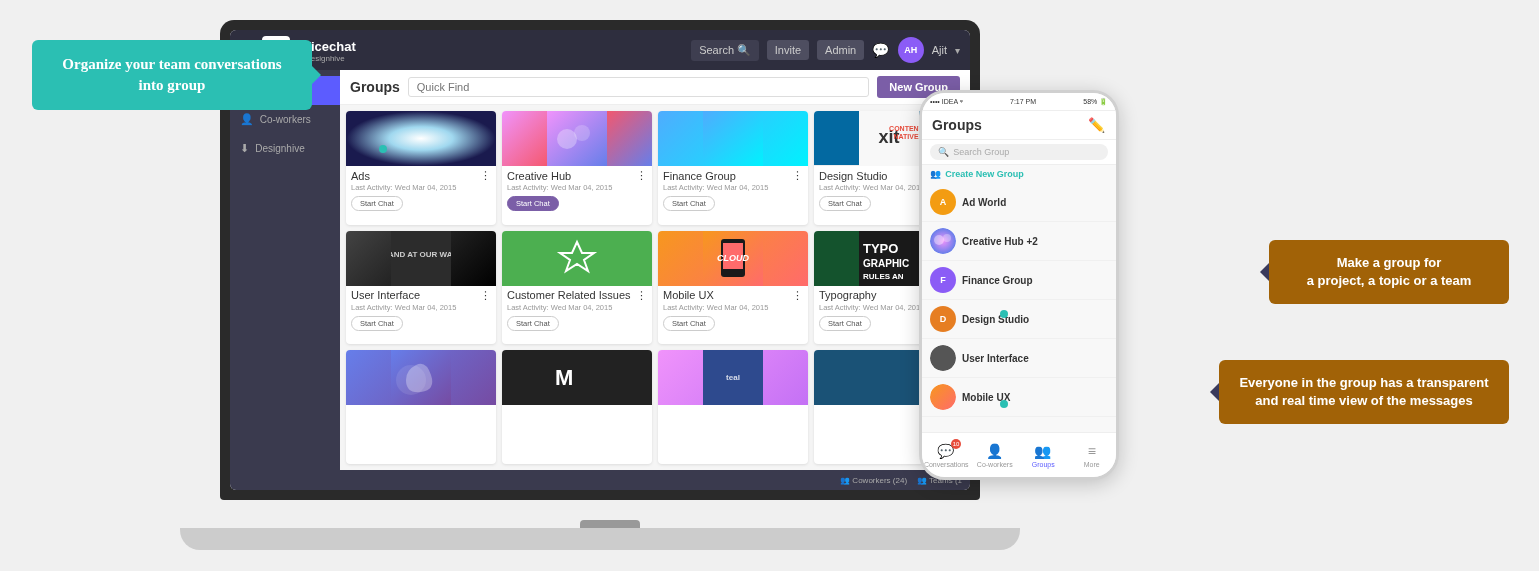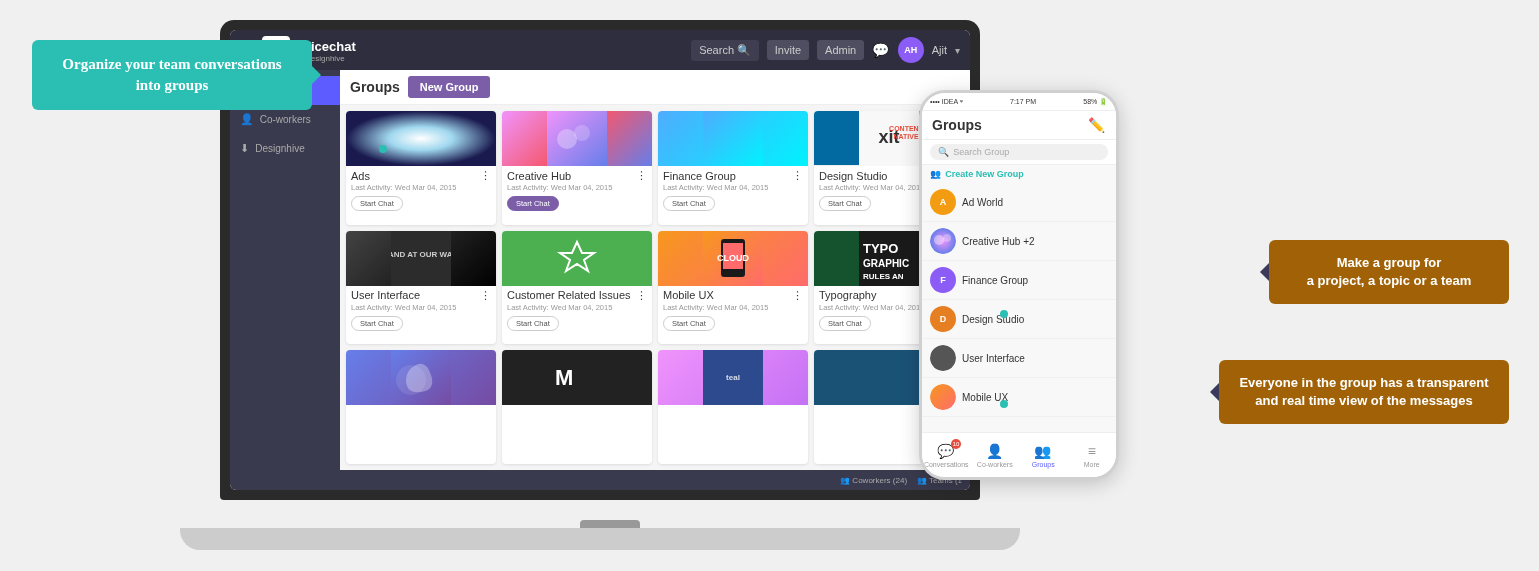--- a/index.html
+++ b/index.html
@@ -387,21 +387,21 @@
       align-items: center;
       justify-content: center;
       color: #fff;
       font-size: 9px;
       font-weight: 700;
       flex-shrink: 0;
     }
     .phone-group-name {
       font-size: 10px;
       color: #333;
-      font-weight: 400;
+      font-weight: 700;
     }
     .phone-group-photo-placeholder {
       width: 26px;
       height: 26px;
       border-radius: 50%;
       flex-shrink: 0;
       overflow: hidden;
     }
     .phone-bottom-nav {
       position: absolute;
@@ -452,21 +452,21 @@
       width: 8px;
       height: 8px;
       border-radius: 50%;
       background: #2bbfb3;
       z-index: 9;
     }
     .img-creative { background: linear-gradient(135deg, #f093fb, #f5576c, #667eea); }
     .img-finance { background: linear-gradient(135deg, #4facfe, #00f2fe); }
     .img-ui { background: linear-gradient(135deg, #434343, #000); }
     .img-customer { background: #4caf50; }
-    .img-mobile { background: linear-gradient(135deg, #f7971e, #ff6b6b); }
+    .img-mobile { background: linear-gradient(135deg, #f7971e, #ff6b6b); font-style: italic; }
     .img-typography { background: #14532d; color: #fff; }
     .img-r1 { background: linear-gradient(135deg, #667eea, #764ba2); }
     .img-r3 { background: linear-gradient(135deg, #f093fb, #c471f5); }
 
     
     .star-glow {
       width: 100%;
       height: 55px;
       background: radial-gradient(ellipse at center, #fff 0%, #a0d8ef 30%, #1a1a4e 70%);
     }
@@ -475,21 +475,21 @@
     .phone-content-area {
       height: calc(100% - 100px);
       overflow: hidden;
     }
   </style>
 </head>
 <body>
 
 <div class="tooltip-box tooltip-teal tooltip-arrow-right" style="left:32px; top:40px; width:280px;font-family:Liberation Serif, serif;">
   <span>Organize your team conversations</span><br>
-  <span>into groups</span>
+  <span>into group</span>
 </div>
 
 <div class="laptop-wrapper">
   <div class="laptop-body">
     <div class="laptop-screen">
 
       <div class="app-nav">
         <span class="hamburger">☰</span>
         <div class="app-logo">
           <div class="logo-icon">
@@ -529,20 +529,21 @@
           <div class="sidebar-item">
             <span class="sidebar-icon">⬇</span>
             <span>Designhive</span>
           </div>
         </div>
 
         <div class="main-panel">
 
           <div class="groups-header">
             <span class="groups-title">Groups</span>
+            <input class="groups-search" type="text" placeholder="Quick Find" style="">
             <button class="new-group-btn">New Group</button>
           </div>
 
           <div class="groups-grid">
 
             <div class="group-card">
               <div class="star-glow"></div>
               <div class="group-info">
                 <div class="group-name">
                   <span>Ads</span>

